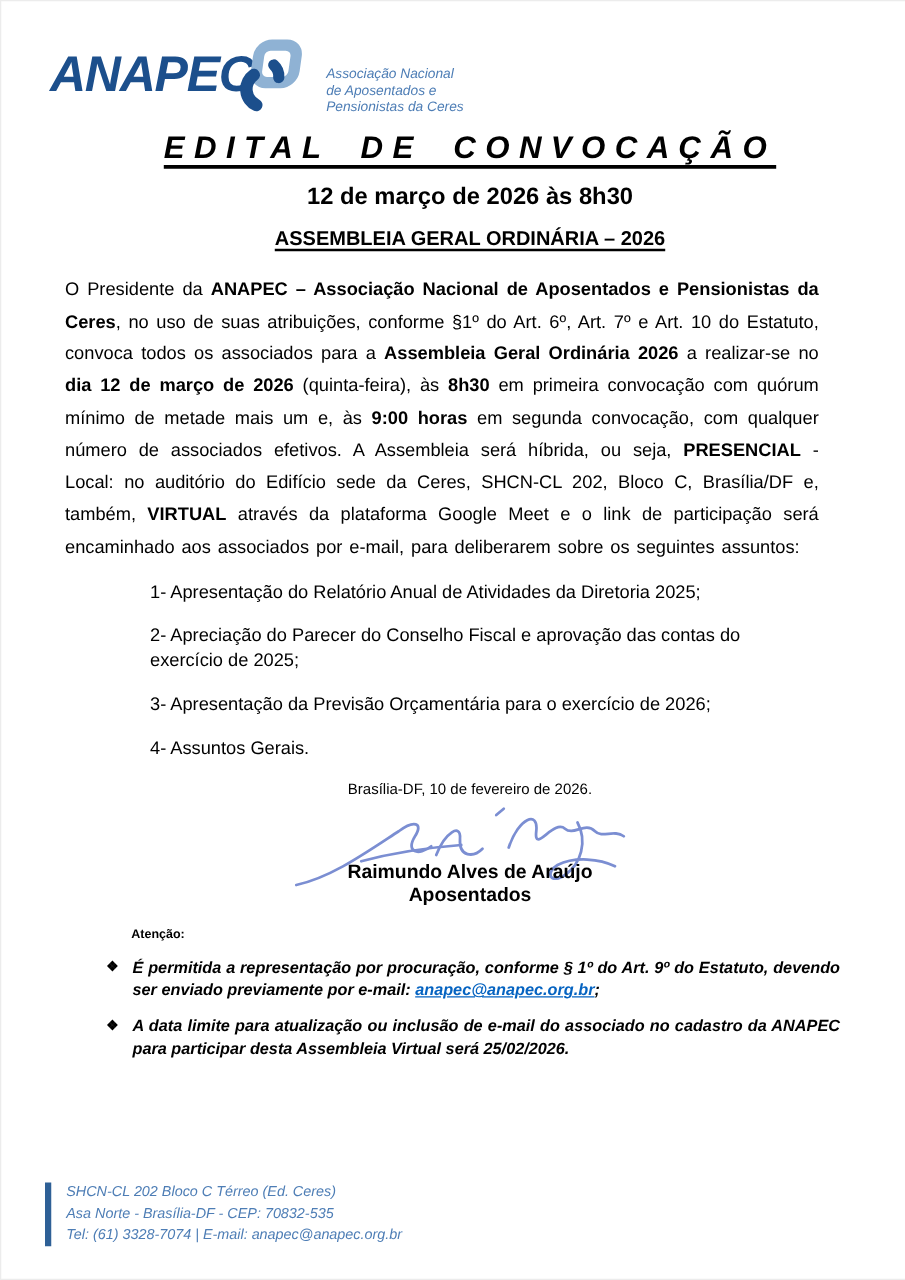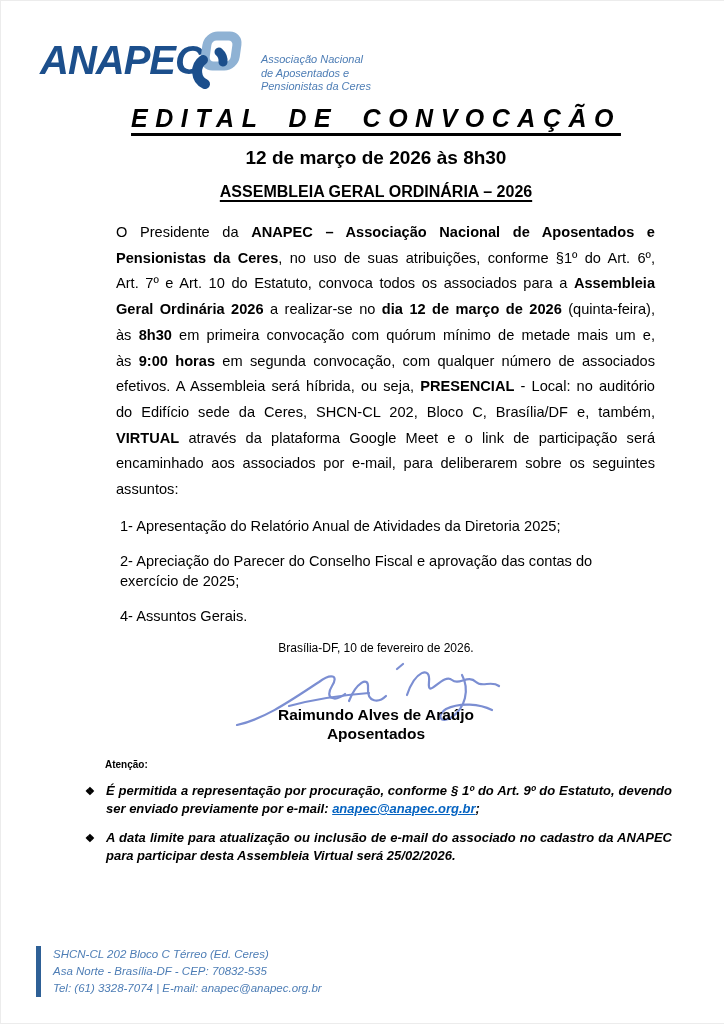--- a/index.html
+++ b/index.html
@@ -28,21 +28,21 @@
     letter-spacing:0.30em;word-spacing:0.40em;margin:0 0 13px;
     text-decoration:underline;text-decoration-thickness:2.5px;text-underline-offset:6px;font-style:italic;
   }
   .h2{text-align:center;font-weight:700;font-size:19px;line-height:24px;margin:0 0 12px;}
   .h3{
     text-align:center;font-weight:700;font-size:16px;line-height:20px;margin:0 0 18px;
     text-decoration:underline;text-decoration-thickness:2px;text-underline-offset:3px;
   }
   
   .body-par{
-    margin:0 97px 0 116px;font-size:14.6px;line-height:25.7px;
+    margin:0 97px 0 52px;font-size:14.6px;line-height:25.7px;
     text-align:justify;word-spacing:1.5px;
   }
   .b{font-weight:700;}
   .link{color:var(--link-blue);text-decoration:underline;cursor:pointer;}
   .agenda{margin:13px 105px 0 120px;font-weight:400;font-size:14.6px;}
   .agenda-item{line-height:20px;margin-bottom:15px;}
   .place-date{text-align:center;font-size:12px;margin-top:14px;}
   
   .sig-block{text-align:center;margin-top:4px;}
   .sig-svg{display:block;margin:0 auto -30px auto;}
@@ -88,20 +88,21 @@
   <div class="content">
     <div class="h1">EDITAL DE CONVOCAÇÃO</div>
     <div class="h2">12 de março de 2026 às 8h30</div>
     <div class="h3">ASSEMBLEIA GERAL ORDINÁRIA – 2026</div>
 
     <p class="body-par"><span>O Presidente da </span><span class="b">ANAPEC – Associação Nacional de Aposentados e Pensionistas da Ceres</span><span>, no uso de suas atribuições, conforme §1º do Art. 6º, Art. 7º e Art. 10 do Estatuto, convoca todos os associados para a </span><span class="b">Assembleia Geral Ordinária 2026</span><span> a realizar-se no </span><span class="b">dia 12 de março de 2026</span><span> (quinta-feira), às </span><span class="b">8h30</span><span> em primeira convocação com quórum mínimo de metade mais um e, às </span><span class="b">9:00 horas</span><span> em segunda convocação, com qualquer número de associados efetivos. A Assembleia será híbrida, ou seja, </span><span class="b">PRESENCIAL</span><span> - Local: no auditório do Edifício sede da Ceres, SHCN-CL 202, Bloco C, Brasília/DF e, também, </span><span class="b">VIRTUAL</span><span> através da plataforma Google Meet e o link de participação será encaminhado aos associados por e-mail, para deliberarem sobre os seguintes assuntos:</span></p>
 
     <div class="agenda">
       <div class="agenda-item">1- Apresentação do Relatório Anual de Atividades da Diretoria 2025;</div>
       <div class="agenda-item">2- Apreciação do Parecer do Conselho Fiscal e aprovação das contas do exercício de 2025;</div>
+      <div class="agenda-item">3- Apresentação da Previsão Orçamentária para o exercício de 2026;</div>
       <div class="agenda-item">4- Assuntos Gerais.</div>
     </div>
 
     <div class="place-date">Brasília-DF, 10 de fevereiro de 2026.</div>
 
     <div class="sig-block">
       <svg class="sig-svg" width="290" height="76" viewBox="0 0 290 76">
         <g fill="none" stroke="#7b8ed2" stroke-width="2.2" stroke-linecap="round">
           <path d="M6,66 C34,60 62,40 88,23 C100,14 108,16 101,27 C93,40 104,43 114,35"></path>
           <path d="M58,47 C84,40 112,36 138,34"></path>

